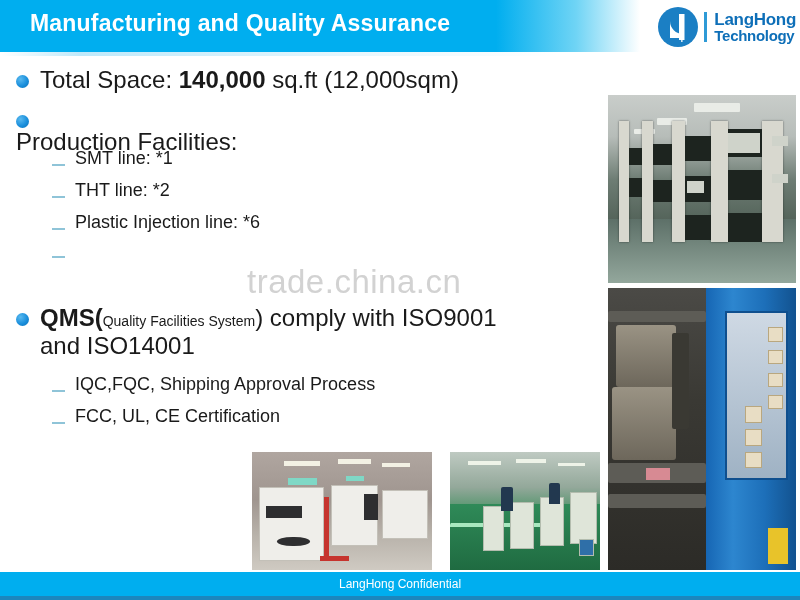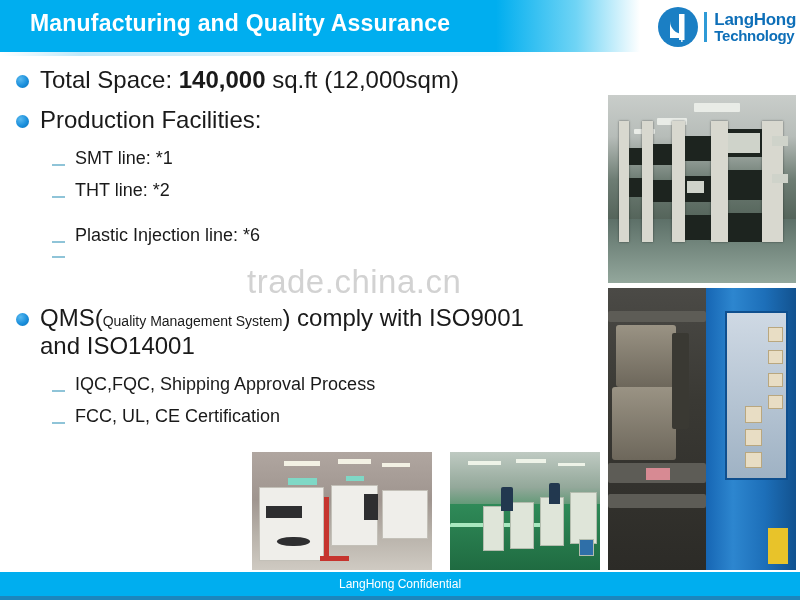--- a/index.html
+++ b/index.html
@@ -49,21 +49,21 @@
   .l1-text b { font-weight:bold; }
 
   .sub-row { position:absolute; display:flex; align-items:center; }
   .dash {
     width:13px; height:2px; background:#8fc4d8; flex:0 0 auto;
     margin-top:12px; margin-right:10px;
   }
   .l2-text { font-size:18px; color:#1a1a1a; white-space:nowrap; line-height:1.2; }
 
   #qms-small { font-size:14px; font-weight:normal; }
-  #qms-bold { font-weight:normal; }
+  #qms-bold { font-weight:bold; }
 
   
   #watermark {
     position:absolute; left:247px; top:263px;
     font-size:33px; color:#d2d2d2; letter-spacing:.5px;
     white-space:nowrap; pointer-events:none;
   }
 
   
   .photo { position:absolute; overflow:hidden; background:#8a8a8a; }
@@ -142,44 +142,44 @@
   </div>
 </div>
 
 <div id="content">
 
   <div class="bullet-row" style="left:16px; top:10px;">
     <span class="dot"></span>
     <span class="l1-text"><span>Total Space: </span><b>140,000</b><span> sq.ft (12,000sqm)</span></span>
   </div>
 
-  <div class="bullet-row" style="left:16px; top:50px;">
+  <div class="bullet-row" style="left:16px; top:50px;flex-direction:column;">
     <span class="dot"></span>
     <span class="l1-text">Production Facilities:</span>
   </div>
 
   <div class="sub-row" style="left:52px; top:92px;">
     <span class="dash"></span>
     <span class="l2-text">SMT line:  *1</span>
   </div>
   <div class="sub-row" style="left:52px; top:124px;">
     <span class="dash"></span>
     <span class="l2-text">THT line:  *2</span>
   </div>
-  <div class="sub-row" style="left:52px; top:156px;margin-top:13px;">
+  <div class="sub-row" style="left:52px; top:156px;">
     <span class="dash"></span>
     <span class="l2-text">Plastic Injection line:  *6</span>
   </div>
   <div class="sub-row" style="left:52px; top:188px;">
     <span class="dash"></span>
   </div>
 
   <div class="bullet-row" style="left:16px; top:248px;">
     <span class="dot"></span>
-    <span class="l1-text" style="white-space:normal; width:575px;"><b id="qms-bold">QMS(</b><span id="qms-small">Quality Management System</span><span>) comply with ISO9001</span><br><span>and ISO14001</span></span>
+    <span class="l1-text" style="white-space:normal; width:575px;"><b id="qms-bold">QMS(</b><span id="qms-small">Quality Facilities System</span><span>) comply with ISO9001</span><br><span>and ISO14001</span></span>
   </div>
 
   <div class="sub-row" style="left:52px; top:350px;">
     <span class="dash"></span>
     <span class="l2-text">FCC, UL, CE Certification</span>
   </div>
   <div class="sub-row" style="left:52px; top:318px;">
     <span class="dash"></span>
     <span class="l2-text">IQC,FQC, Shipping Approval Process</span>
   </div>

